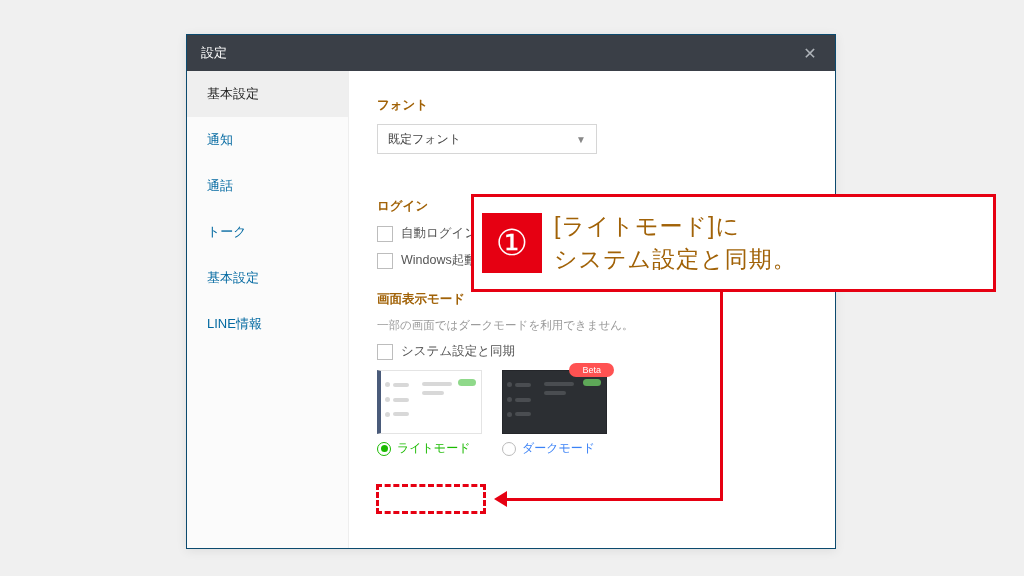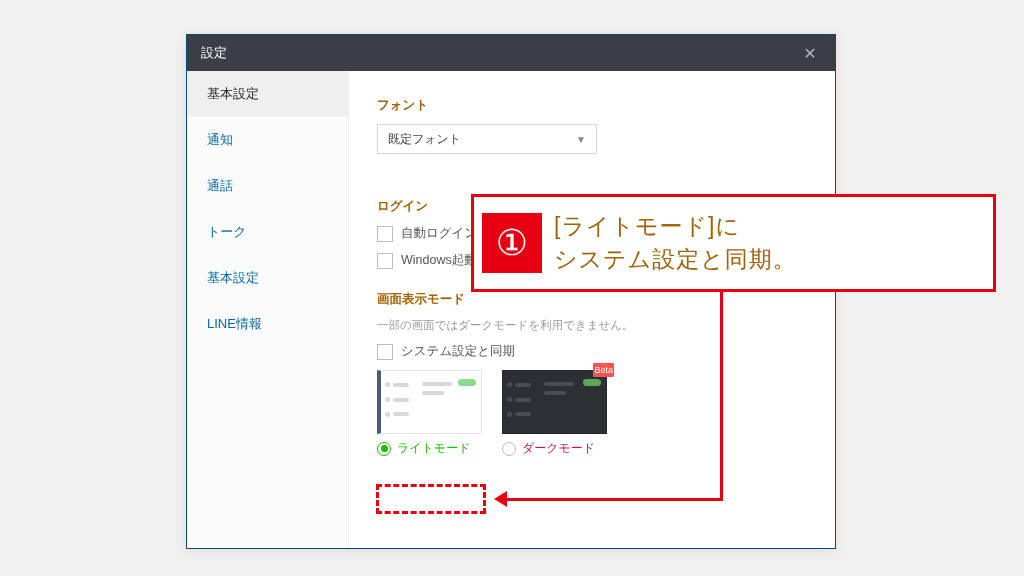--- a/index.html
+++ b/index.html
@@ -147,28 +147,28 @@
     .dark .dot { background: #4a4d51; }
     .bubble { position:absolute; right:5px; top:8px; width:18px; height:7px; border-radius:4px; }
     .light .bubble { background:#8fd98a; }
     .dark .bubble { background:#5ea858; }
     .badge {
       position: absolute;
       top: -7px; right: -7px;
       background: #ff5252;
       color: #fff;
       font-size: 9px;
-      padding: 2px 1px;
-      border-radius: 1px;
+      padding: 2px 13px;
+      border-radius: 7px;
     }
     .radio-label {
       display: flex;
       align-items: center;
       font-size: 12px;
-      color: #be185d;
+      color: #3b82f6;
       cursor: pointer;
     }
     .radio-outer {
       width: 14px; height: 14px;
       border: 1px solid #bbb;
       border-radius: 50%;
       margin-right: 6px;
       display: flex;
       align-items: center;
       justify-content: center;

